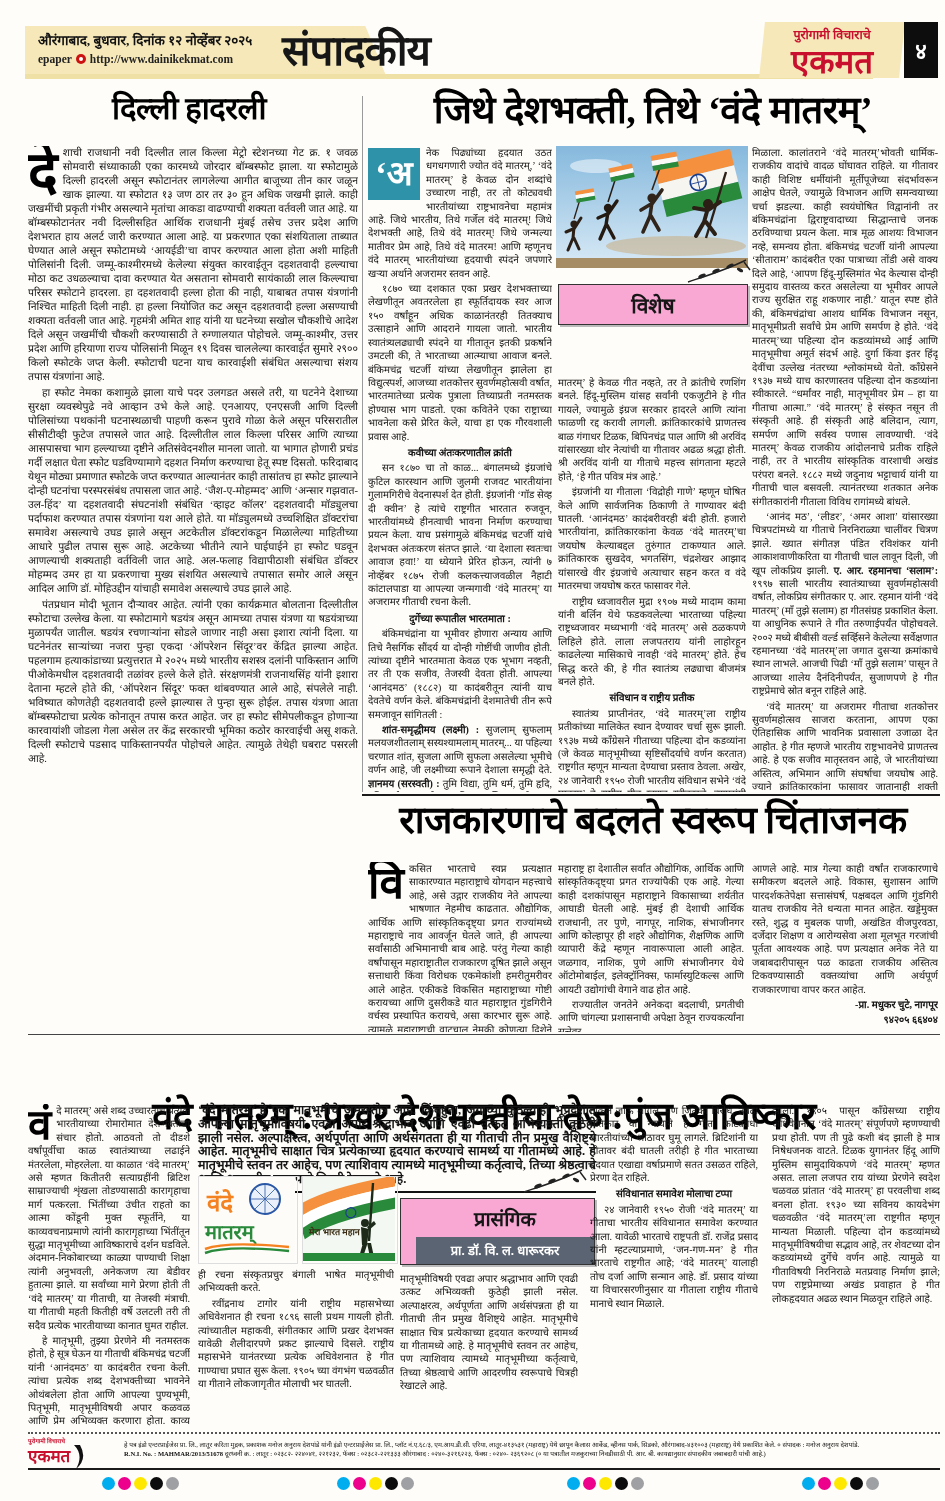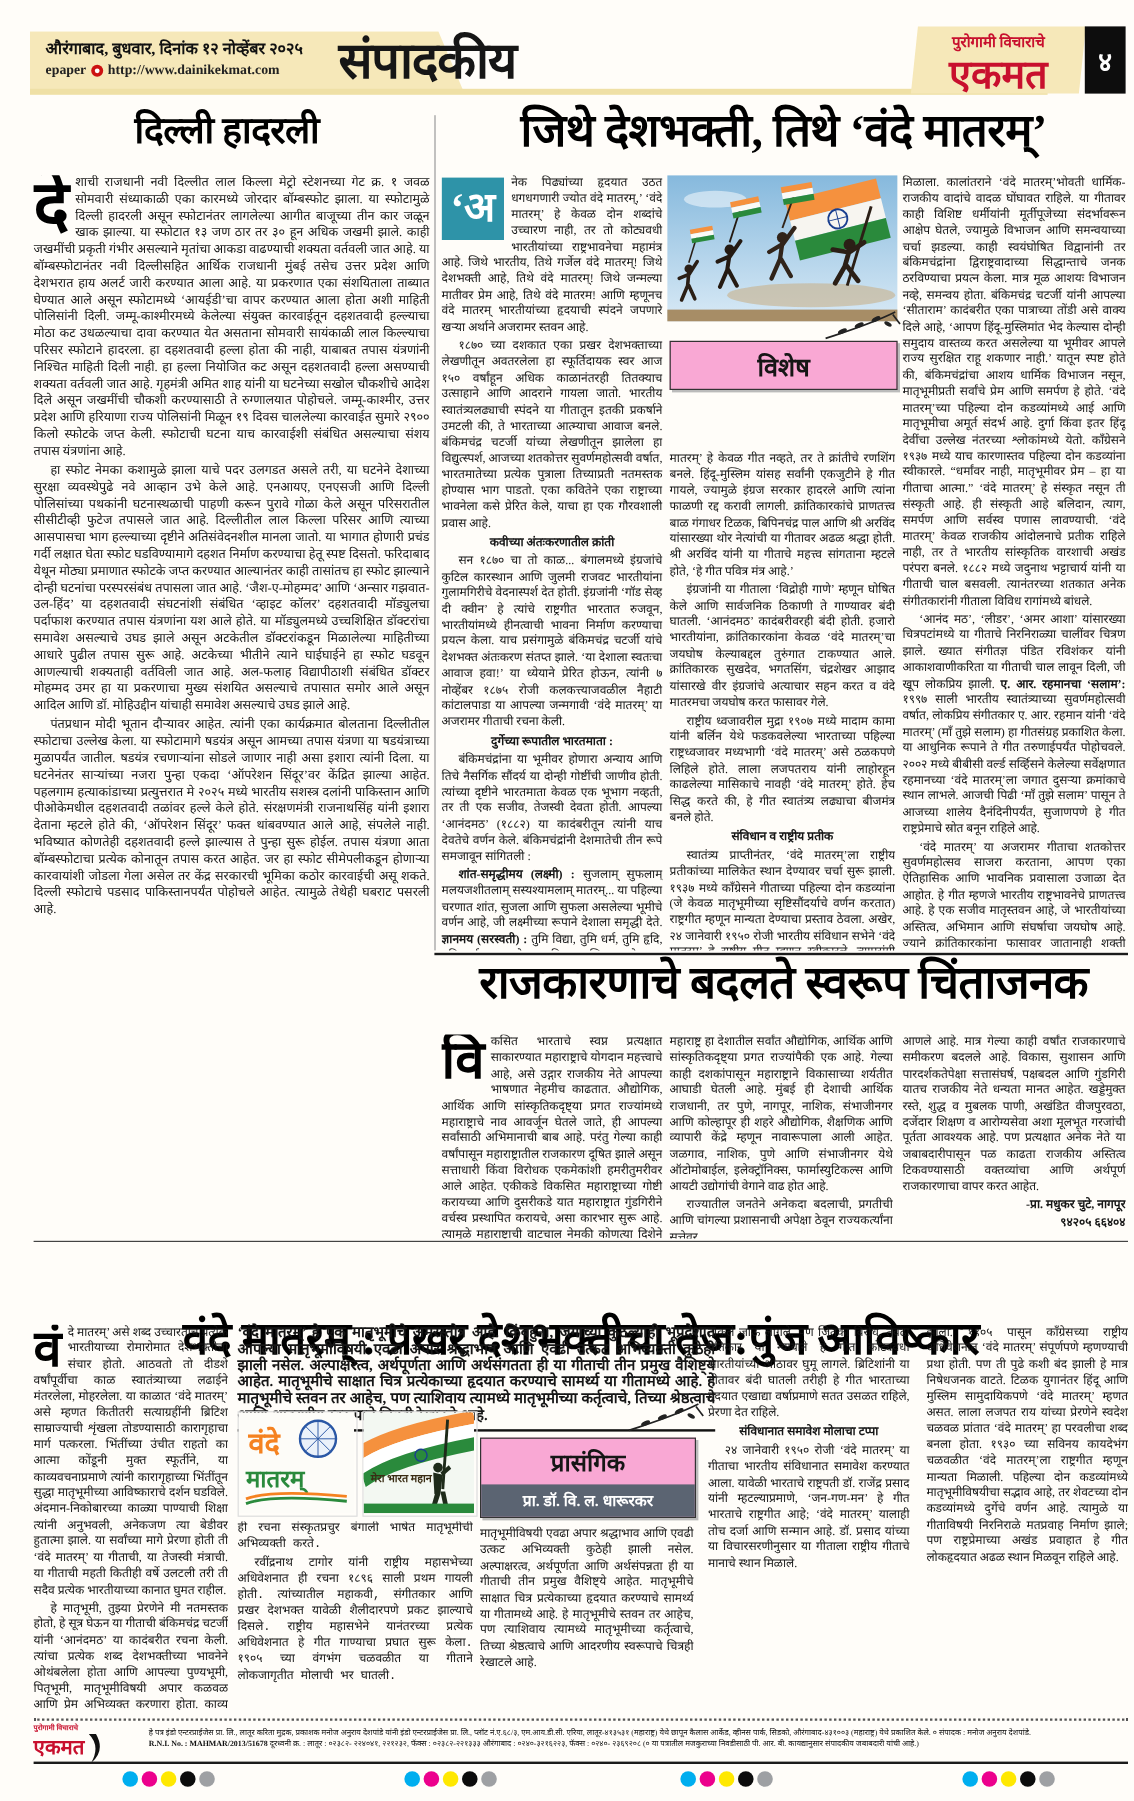--- a/index.html
+++ b/index.html
@@ -250,28 +250,28 @@
     <svg width="66" height="32" viewBox="0 0 66 32">
       <path d="M2 28 C 20 22, 40 16, 60 6" stroke="#222" stroke-width="1.4" fill="none"></path>
       <path d="M58 8 l6 8" stroke="#222" stroke-width="1.4" fill="none"></path>
       <ellipse cx="16" cy="22" rx="4" ry="1.8" fill="#222" transform="rotate(-25 16 22)"></ellipse>
       <ellipse cx="30" cy="17" rx="4" ry="1.8" fill="#222" transform="rotate(-25 30 17)"></ellipse>
       <ellipse cx="44" cy="12" rx="4" ry="1.8" fill="#222" transform="rotate(-28 44 12)"></ellipse>
       <ellipse cx="54" cy="16" rx="3.4" ry="1.6" fill="#222" transform="rotate(30 54 16)"></ellipse>
     </svg>
   </div>
 
-  <div class="abs info-box" style="left:400px;top:1198px;width:178px;">
+  <div class="abs info-box" style="left:400px;top:1198px;width:178px;padding-left:15px;">
     <div class="lbl" style="font-size:20px;">प्रासंगिक</div>
     <div class="bar">
       <div class="nm" style="font-size:13px;">प्रा. डॉ. वि. ल. धारूरकर</div>
     </div>
   </div>
 
-  <div class="abs col" style="left:198px;top:1268px;width:196px;height:160px;font-family:Liberation Mono, monospace;">
+  <div class="abs col" style="left:198px;top:1268px;width:196px;height:160px;">
     <p class="ni">ही रचना संस्कृतप्रचुर बंगाली भाषेत मातृभूमीची अभिव्यक्ती करते.</p>
     <p>रवींद्रनाथ टागोर यांनी राष्ट्रीय महासभेच्या अधिवेशनात ही रचना १८९६ साली प्रथम गायली होती. त्यांच्यातील महाकवी, संगीतकार आणि प्रखर देशभक्त यावेळी शैलीदारपणे प्रकट झाल्याचे दिसले. राष्ट्रीय महासभेने यानंतरच्या प्रत्येक अधिवेशनात हे गीत गाण्याचा प्रघात सुरू केला. १९०५ च्या वंगभंग चळवळीत या गीताने लोकजागृतीत मोलाची भर घातली.</p>
   </div>
   <div class="abs col" style="left:400px;top:1272px;width:178px;height:156px;">
     <p class="ni">मातृभूमीविषयी एवढा अपार श्रद्धाभाव आणि एवढी उत्कट अभिव्यक्ती कुठेही झाली नसेल. अल्पाक्षरत्व, अर्थपूर्णता आणि अर्थसंपन्नता ही या गीताची तीन प्रमुख वैशिष्ट्ये आहेत. मातृभूमीचे साक्षात चित्र प्रत्येकाच्या हृदयात करण्याचे सामर्थ्य या गीतामध्ये आहे. हे मातृभूमीचे स्तवन तर आहेच, पण त्याशिवाय त्यामध्ये मातृभूमीच्या कर्तृत्वाचे, तिच्या श्रेष्ठत्वाचे आणि आदरणीय स्वरूपाचे चित्रही रेखाटले आहे.</p>
   </div>
   <div class="abs col" style="left:590px;top:1104px;width:168px;height:324px;">
     <p class="ni">टाकले जाऊ लागले. पण जितका विरोध, तेवढा प्रतिकार या न्यायाने हे गीत कोट्यवधी भारतीयांच्या ओठावर घुमू लागले. ब्रिटिशांनी या गीतावर बंदी घातली तरीही हे गीत भारताच्या हृदयात एखाद्या वर्षाप्रमाणे सतत उसळत राहिले, प्रेरणा देत राहिले.</p>
     <p class="subhead">संविधानात समावेश मोलाचा टप्पा</p>
     <p>२४ जानेवारी १९५० रोजी ‘वंदे मातरम्’ या गीताचा भारतीय संविधानात समावेश करण्यात आला. यावेळी भारताचे राष्ट्रपती डॉ. राजेंद्र प्रसाद यांनी म्हटल्याप्रमाणे, ‘जन-गण-मन’ हे गीत भारताचे राष्ट्रगीत आहे; ‘वंदे मातरम्’ यालाही तोच दर्जा आणि सन्मान आहे. डॉ. प्रसाद यांच्या या विचारसरणीनुसार या गीताला राष्ट्रीय गीताचे मानाचे स्थान मिळाले.</p>

